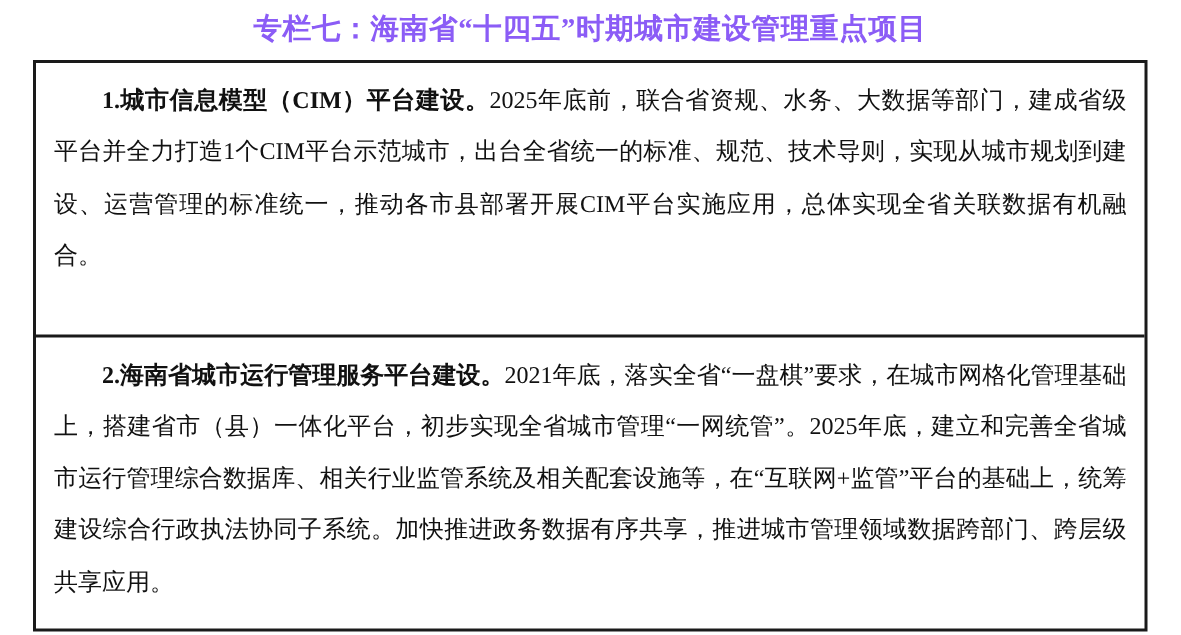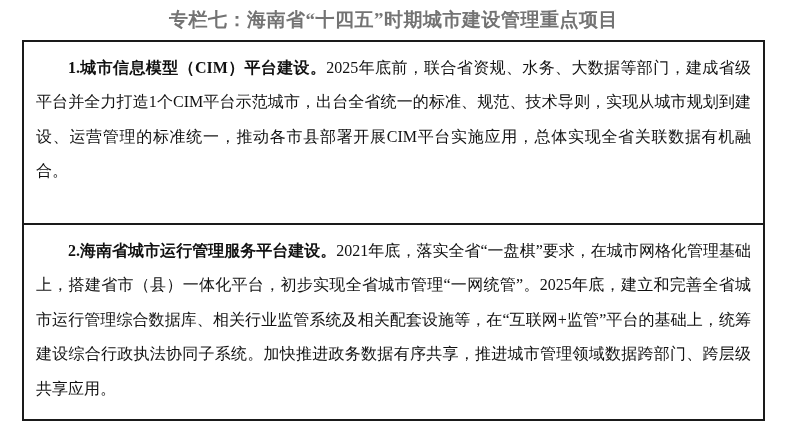--- a/index.html
+++ b/index.html
@@ -20,21 +20,21 @@
     box-sizing: border-box;
     position: relative;
   }
   .doc-title {
     text-align: center;
     font-size: 19px;
     font-weight: bold;
     letter-spacing: 0.5px;
     padding: 8px 0 7px 0;
     line-height: 1.3;
-    color: #737373;
+    color: #8b5cf6;
   }
   .box {
     margin: 0 22px 0 22px;
     border: 2px solid #1a1a1a;
     box-sizing: border-box;
     height: 381px;
   }
   .section {
     padding: 9px 12px 8px 12px;
     box-sizing: border-box;

